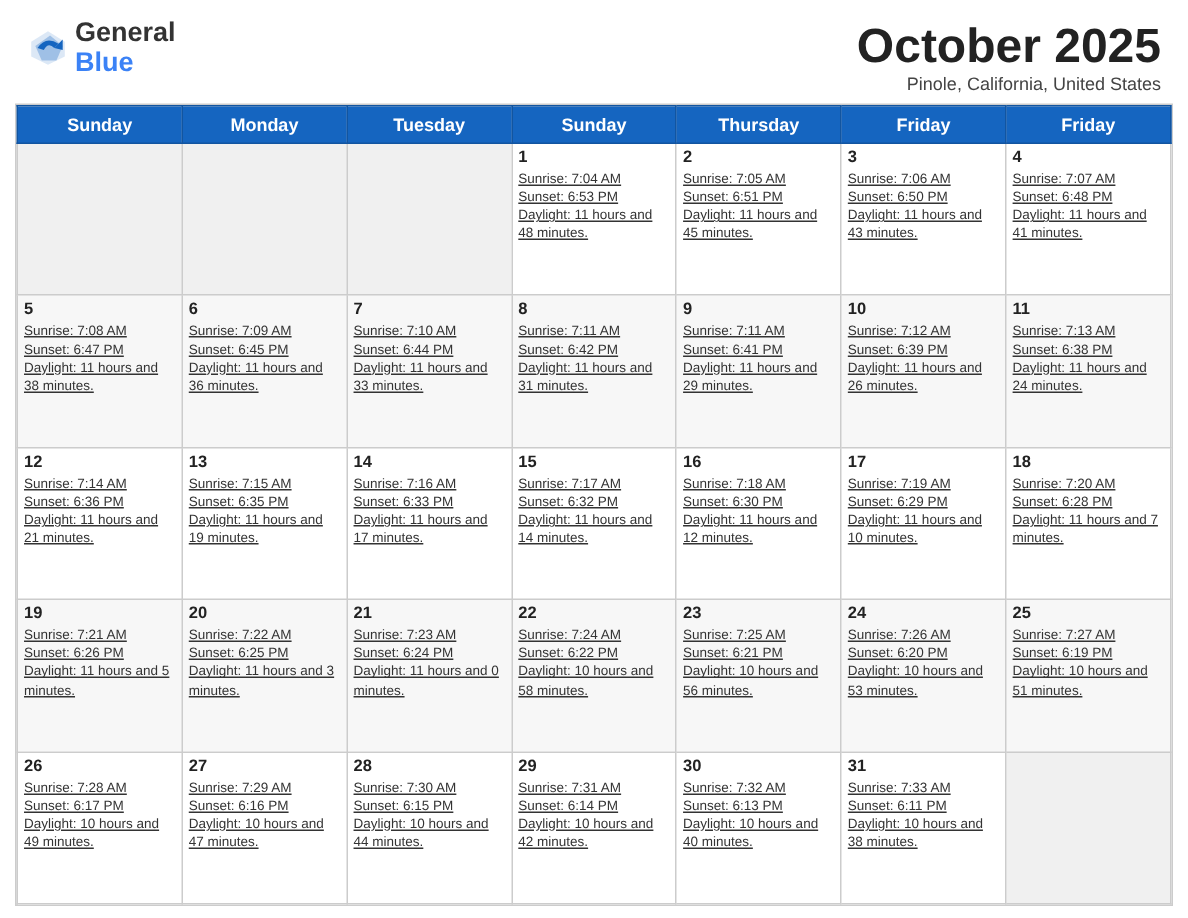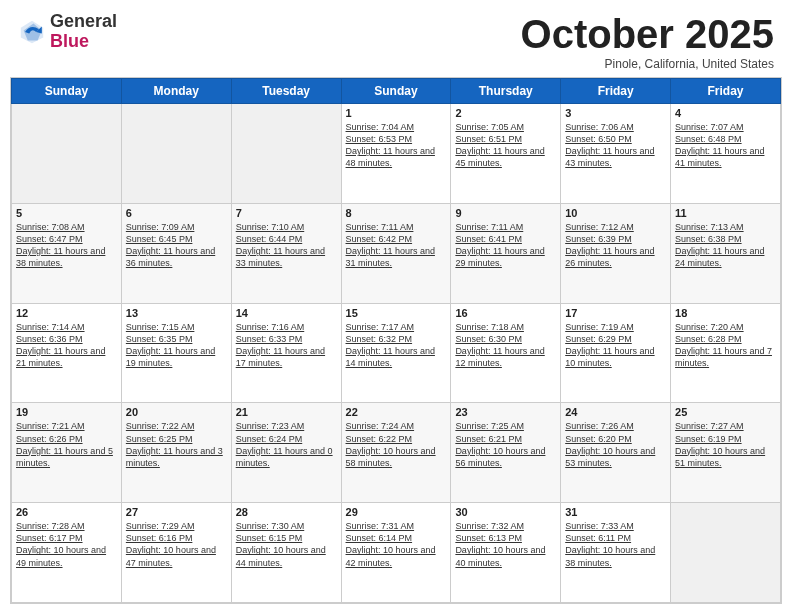--- a/index.html
+++ b/index.html
@@ -28,31 +28,31 @@
       align-items: center;
     }
     .logo-text {
       display: flex;
       flex-direction: column;
       font-size: 18px;
       font-weight: bold;
       line-height: 1.1;
     }
     .logo-general { color: #333; }
-    .logo-blue { color: #be185d; }
+    .logo-blue { color: #3b82f6; }
     .logo-icon {
       width: 28px;
       height: 28px;
       margin-right: 4px;
     }
     .title-block {
       text-align: right;
     }
     .month-title {
-      font-size: 40px;
+      font-size: 32px;
       font-weight: bold;
       color: #222;
     }
     .location {
       font-size: 12px;
       color: #444;
     }
     .calendar {
       flex: 1;
       margin: 0 10px 8px 10px;

